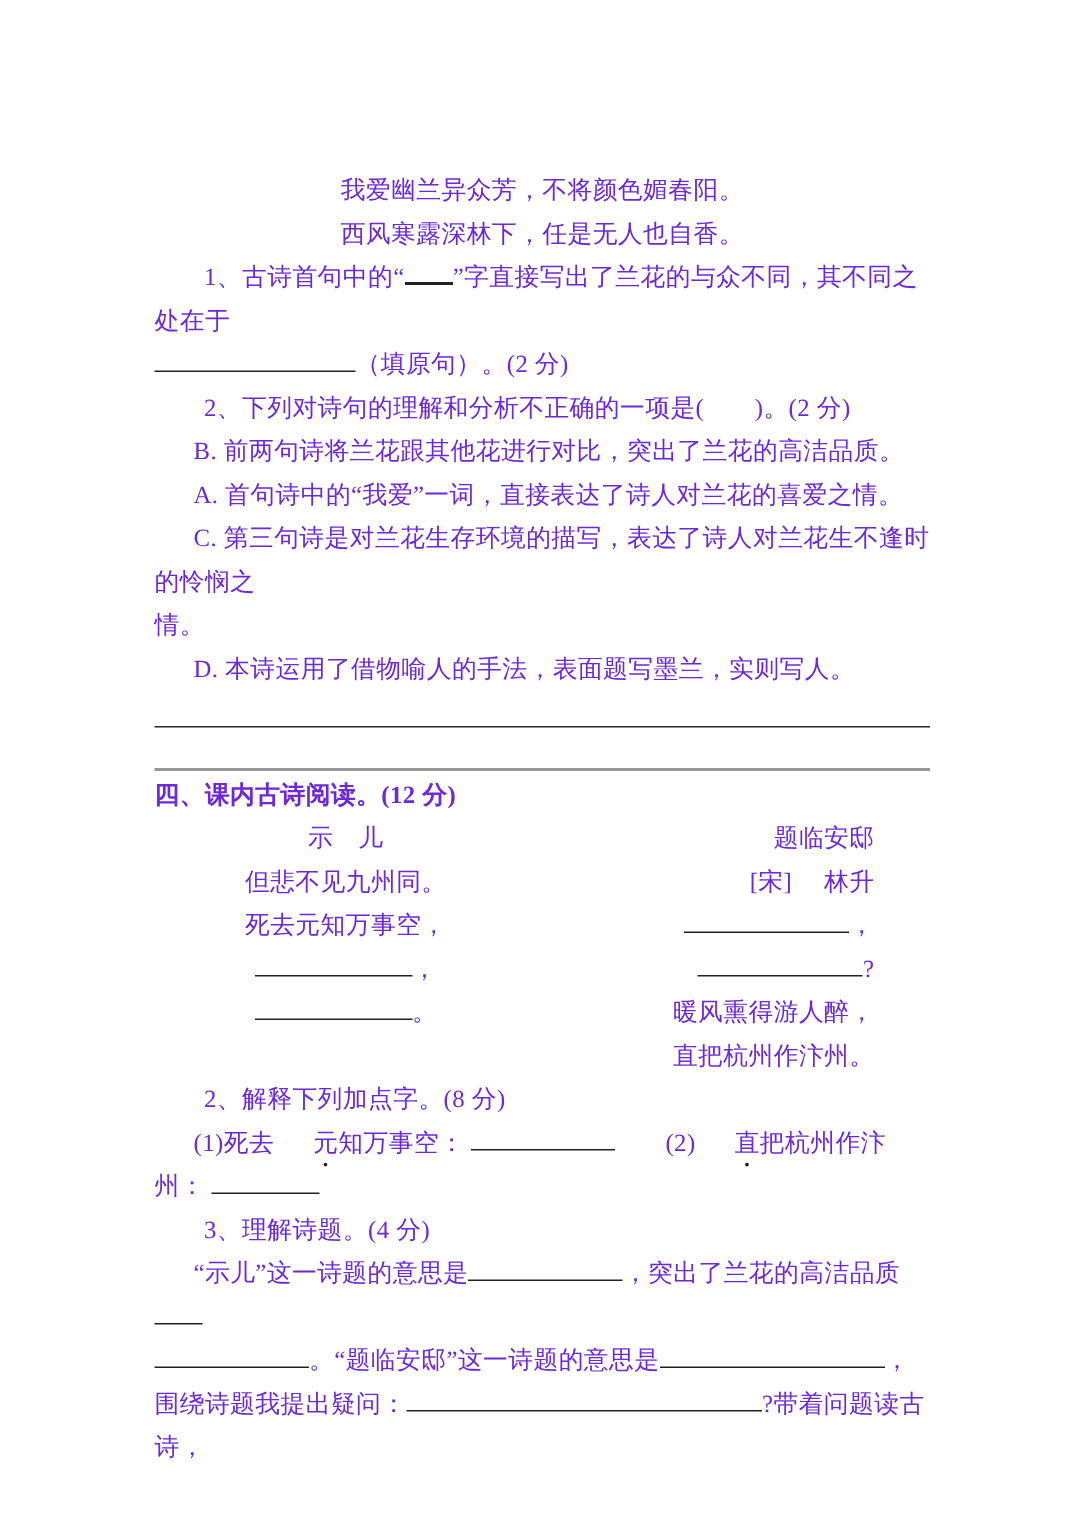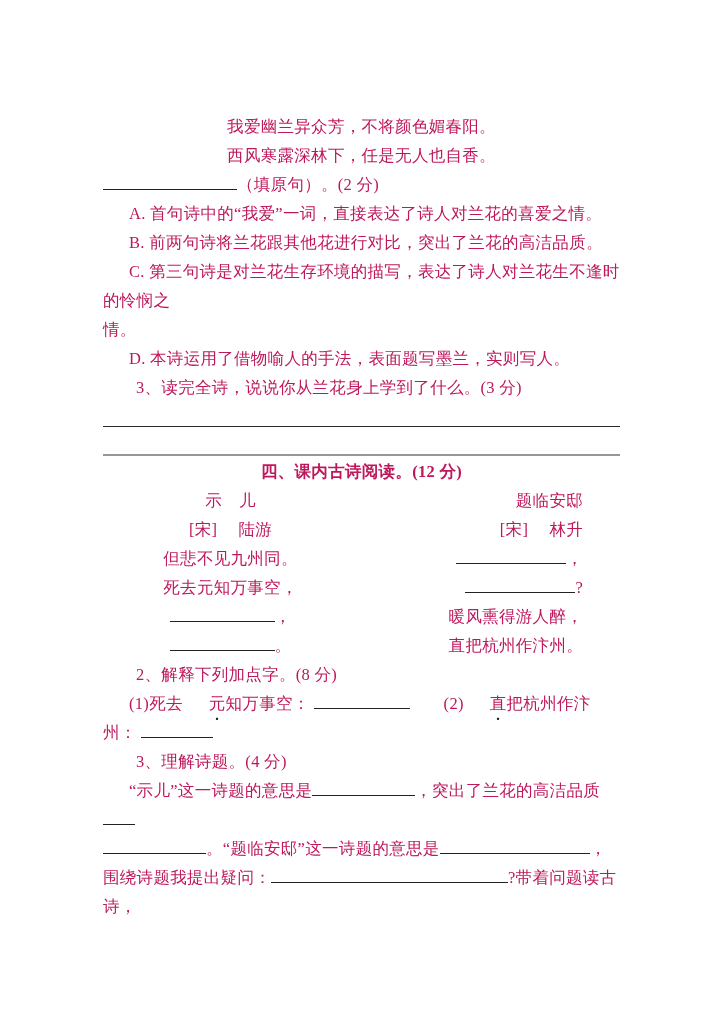--- a/index.html
+++ b/index.html
@@ -5,21 +5,21 @@
   html, body { margin: 0; padding: 0; background: #ffffff; }
   .page {
     position: relative;
     width: 724px;
     height: 1024px;
     background: #ffffff;
     box-sizing: border-box;
     padding: 112px 104px 0 103px;
     font-family: "Liberation Serif", "DejaVu Serif", serif;
     font-size: 16.5px;
-    color: #be185d;
+    color: #6d28d9;
     overflow: hidden;
   }
   .line {
     line-height: 29px;
     white-space: pre-wrap;
     letter-spacing: 0.3px;
   }
   .center { text-align: center; }
   .indent { text-indent: 33px; }
   .indent-sm { text-indent: 26px; }
@@ -41,21 +41,21 @@
   .w110 { width: 110px; }
   .w134 { width: 134px; }
   .w150 { width: 150px; }
   .w237 { width: 237px; }
 
   
   .ansline1 { height: 24px; border-bottom: 1px solid #2a2a2a; }
   .ansline2 { height: 27px; border-bottom: 2px solid #979797; }
 
   
-  .sec-heading { margin-top: 1px; text-align: center; }
+  .sec-heading { margin-top: 1px; }
 
   
   .poems {
     display: flex;
     width: 480px;
   }
   .poem-col-left  { width: 255px; text-align: center; }
   .poem-col-right { width: 225px; text-align: right; }
 
   .mt8 { margin-top: 8px; }
@@ -78,38 +78,38 @@
   }
 </style>
 </head>
 <body>
 
 <div class="page">
 
   <div class="line center">我爱幽兰异众芳，不将颜色媚春阳。</div>
   <div class="line center">西风寒露深林下，任是无人也自香。</div>
 
+  <div class="line indent"><span>1、古诗首句中的“</span><span class="bl bl-bold w32"></span><span>”字直接写出了兰花的与众不同，其不同之处在于</span></div>
   <div class="line"><span class="bl w134"></span><span>（填原句）。(2 分)</span></div>
 
+  <div class="line indent">2、下列对诗句的理解和分析不正确的一项是(　　)。(2 分)</div>
+  <div class="line indent-sm">B. 前两句诗将兰花跟其他花进行对比，突出了兰花的高洁品质。</div>
   <div class="line indent-sm">A. 首句诗中的“我爱”一词，直接表达了诗人对兰花的喜爱之情。</div>
-  <div class="line indent-sm">B. 前两句诗将兰花跟其他花进行对比，突出了兰花的高洁品质。</div>
   <div class="line indent-sm">C. 第三句诗是对兰花生存环境的描写，表达了诗人对兰花生不逢时的怜悯之</div>
   <div class="line">情。</div>
   <div class="line indent-sm">D. 本诗运用了借物喻人的手法，表面题写墨兰，实则写人。</div>
 
-  <div class="line indent">3、读完全诗，说说你从兰花身上学到了什么。(3 分)</div>
   <div class="ansline1"></div>
   <div class="ansline2"></div>
 
   <div class="line bold sec-heading">四、课内古诗阅读。(12 分)</div>
 
   <div class="poems">
     <div class="poem-col-left">
       <div class="line">示　儿</div>
-      <div class="line">[宋]　 陆游</div>
       <div class="line">但悲不见九州同。</div>
       <div class="line">死去元知万事空，</div>
       <div class="line"><span class="bl w105"></span><span>，</span></div>
       <div class="line"><span class="bl w105"></span><span>。</span></div>
     </div>
     <div class="poem-col-right">
       <div class="line">题临安邸</div>
       <div class="line">[宋]　 林升</div>
       <div class="line"><span class="bl w110"></span><span>，</span></div>
       <div class="line"><span class="bl w110"></span><span>?</span></div>

